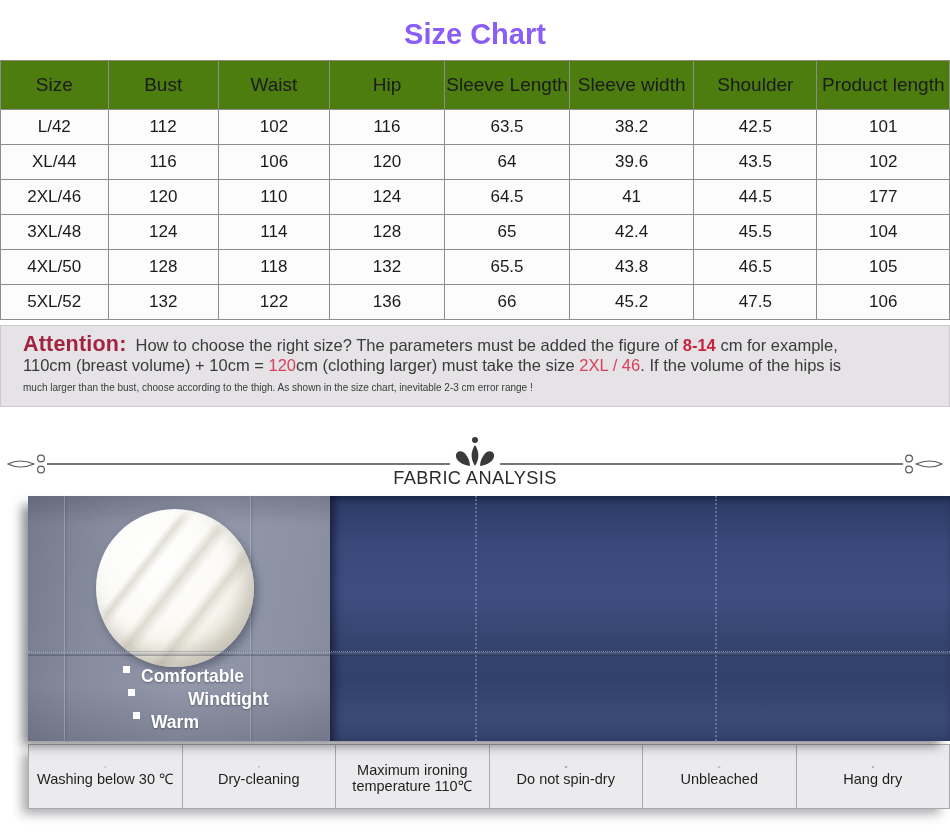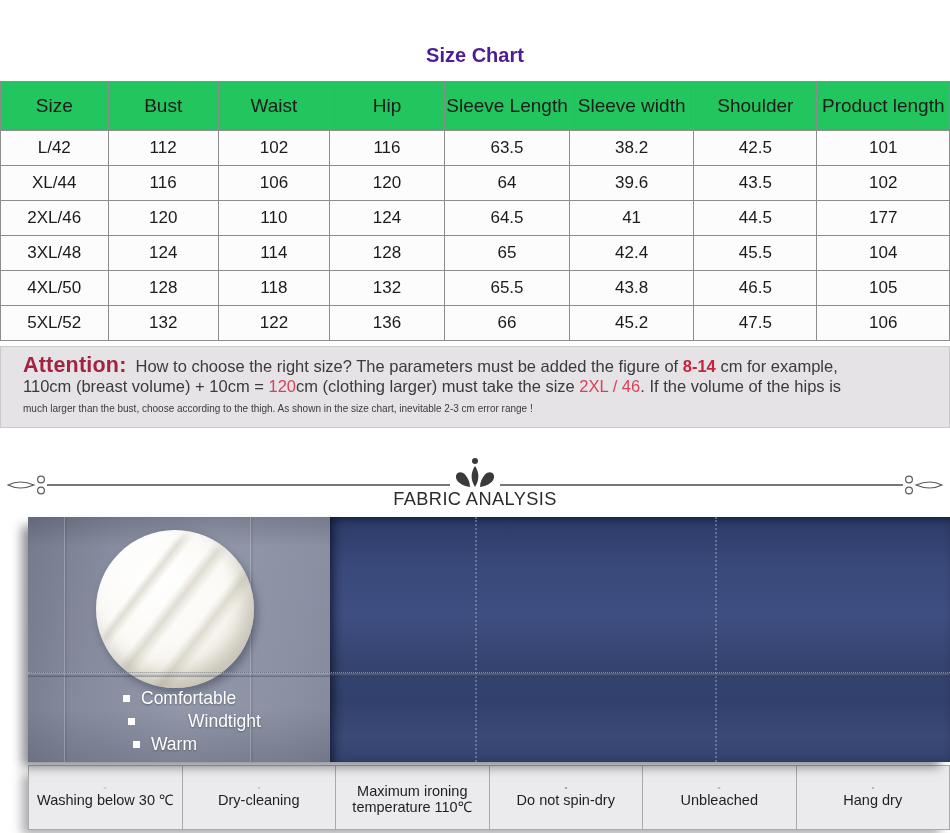--- a/index.html
+++ b/index.html
@@ -1,25 +1,25 @@
 <!DOCTYPE html>
 <html><head>
 <meta charset="utf-8">
 <style>
   html,body{margin:0;padding:0;width:950px;height:833px;background:#fff;overflow:hidden;
     font-family:"Liberation Sans",sans-serif;color:#1b1b1b;}
   .page{position:relative;width:950px;height:833px;}
 
   
-  .title{margin:0;padding-top:33px;height:48px;line-height:44px;text-align:center;
-    font-size:20px;font-weight:600;color:#4c1d95;}
+  .title{margin:0;padding-top:12px;height:48px;line-height:44px;text-align:center;
+    font-size:29px;font-weight:600;color:#8b5cf6;}
 
   
   .size-table{width:100%;border-collapse:collapse;table-layout:fixed;}
-  .size-table th{height:46px;background:#22c55e;font-weight:400;font-size:19px;
+  .size-table th{height:46px;background:#4d7c0f;font-weight:400;font-size:19px;
     border:1px solid #8c8c8c;text-align:center;color:#1b1b1b;margin-left:32px;}
   .size-table td{height:32px;background:#fcfcfd;font-size:17px;border:1px solid #8c8c8c;
     text-align:center;color:#1b1b1b;}
   .size-table th:nth-child(1){width:11.3%}
   .size-table th:nth-child(2){width:11.6%}
   .size-table th:nth-child(3){width:11.7%}
   .size-table th:nth-child(4){width:12.1%}
   .size-table th:nth-child(5){width:13.2%}
   .size-table th:nth-child(6){width:13.1%}
   .size-table th:nth-child(7){width:13.0%}
@@ -52,21 +52,21 @@
   .cotton-circle{position:absolute;left:68px;top:13px;width:158px;height:158px;border-radius:50%;
     background:
       linear-gradient(128deg,transparent 30%,rgba(190,185,168,.45) 33%,transparent 37%,
         transparent 45%,rgba(200,195,180,.55) 49%,transparent 54%,
         transparent 62%,rgba(185,180,162,.42) 66%,transparent 71%),
       radial-gradient(circle at 38% 30%,#ffffff 0%,#fbfaf6 45%,#f1eee4 72%,#e7e3d6 100%);
     box-shadow:inset -8px -12px 18px rgba(150,146,130,.45),inset 4px 6px 10px rgba(255,255,255,.85),
       3px 5px 8px rgba(35,40,58,.4);}
   .features{position:absolute;left:95px;bottom:6px;margin:0;padding:0;list-style:none;
     color:#fff;font-size:17.5px;text-shadow:0 1px 2px rgba(0,0,0,.35);}
-  .features li{display:flex;align-items:center;height:23px;}
+  .features li{display:flex;align-items:flex-start;height:23px;font-weight:bold;}
   .features li:nth-child(2){margin-left:5px;gap:42px;}
   .features li:nth-child(3){margin-left:10px;}
   .sq{display:inline-block;width:7px;height:7px;background:#fff;margin-right:11px;flex:none;}
   .panel-navy{position:absolute;left:302px;right:0;top:0;height:100%;
     background:linear-gradient(180deg,#2c3a66 0%,#39497a 20%,#3e4e80 40%,#35446f 60%,#31406c 75%,#3a4975 90%,#33426e 100%);
     box-shadow:inset 8px 0 10px -4px rgba(8,12,30,.6),inset 0 6px 8px -4px rgba(8,12,30,.5);}
   .stitch{position:absolute;top:0;bottom:0;width:0;border-left:2px dotted rgba(160,172,208,.45);}
   .v1{left:145px}.v2{left:385px}
   .quilt-seam{position:absolute;left:0;right:0;top:155px;height:4px;
     background:linear-gradient(180deg,rgba(235,240,255,.22),rgba(10,15,35,.30));

